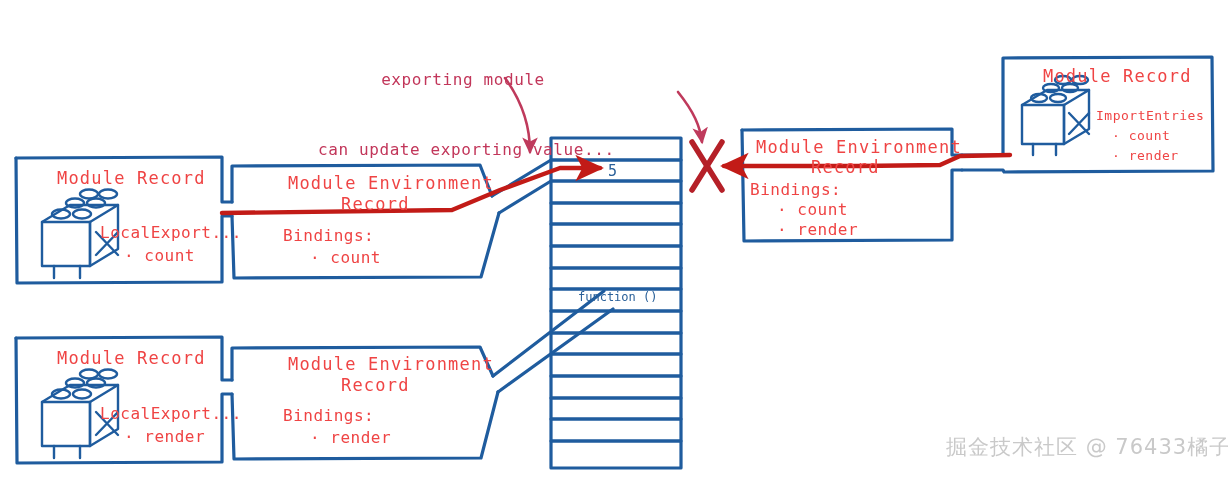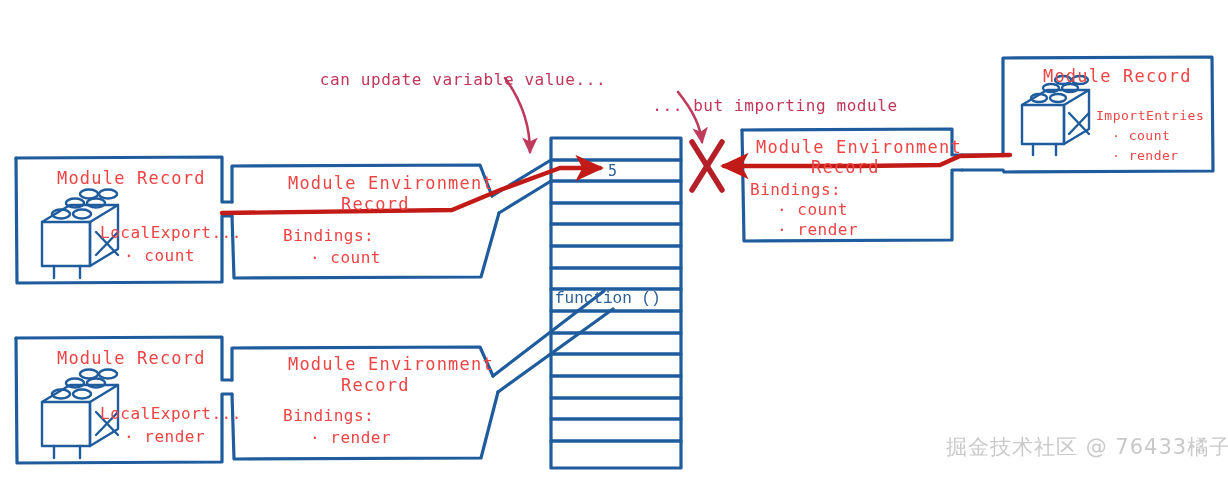--- a/index.html
+++ b/index.html
@@ -160,25 +160,25 @@
       <path d="M722,142 L692,190"></path>
     </g>
 
     <g fill="none" stroke="#bf3a5c" stroke-width="2.6" stroke-linecap="round">
       <path d="M505,78 C524,104 530,130 530,152" marker-end="url(#redheadsm)"></path>
       <path d="M678,92 C694,112 700,126 702,142" marker-end="url(#redheadsm)"></path>
     </g>
   </svg>
 
   <div class="note" style="left:318px;top:22px;width:290px;">
-    <div>can update variable value...</div>
+    <div>exporting module</div>
+    <div>can update exporting value...</div>
   </div>
 
   <div class="note" style="left:620px;top:48px;width:310px;">
-    <div>... but importing module</div>
   </div>
 
   <div class="lbl title" style="left:57px;top:168px;">Module Record</div>
   <div class="lbl sub" style="left:100px;top:223px;">LocalExport...</div>
   <div class="lbl sub" style="left:124px;top:246px;">·&nbsp;<span>count</span></div>
 
   <div class="lbl title" style="left:288px;top:173px;">Module Environment</div>
   <div class="lbl title" style="left:341px;top:194px;">Record</div>
   <div class="lbl sub" style="left:283px;top:226px;">Bindings:</div>
   <div class="lbl sub" style="left:310px;top:248px;">·&nbsp;<span>count</span></div>
@@ -197,17 +197,17 @@
   <div class="lbl sub" style="left:750px;top:180px;">Bindings:</div>
   <div class="lbl sub" style="left:777px;top:200px;">·&nbsp;<span>count</span></div>
   <div class="lbl sub" style="left:777px;top:220px;">·&nbsp;<span>render</span></div>
 
   <div class="lbl title" style="left:1043px;top:66px;">Module Record</div>
   <div class="lbl small" style="left:1096px;top:108px;">ImportEntries</div>
   <div class="lbl small" style="left:1112px;top:128px;">·&nbsp;<span>count</span></div>
   <div class="lbl small" style="left:1112px;top:148px;">·&nbsp;<span>render</span></div>
 
   <div class="cellval" style="left:608px;top:162px;">5</div>
-  <div class="cellval" style="left:555px;top:290px;font-size:16px;font-family:Liberation Mono, monospace;">function ()</div>
+  <div class="cellval" style="left:578px;top:290px;font-size:12px;">function ()</div>
 
   <div class="wm" style="left:946px;top:433px;">掘金技术社区 @ 76433橘子</div>
 
 </div>
 
 </body></html>

